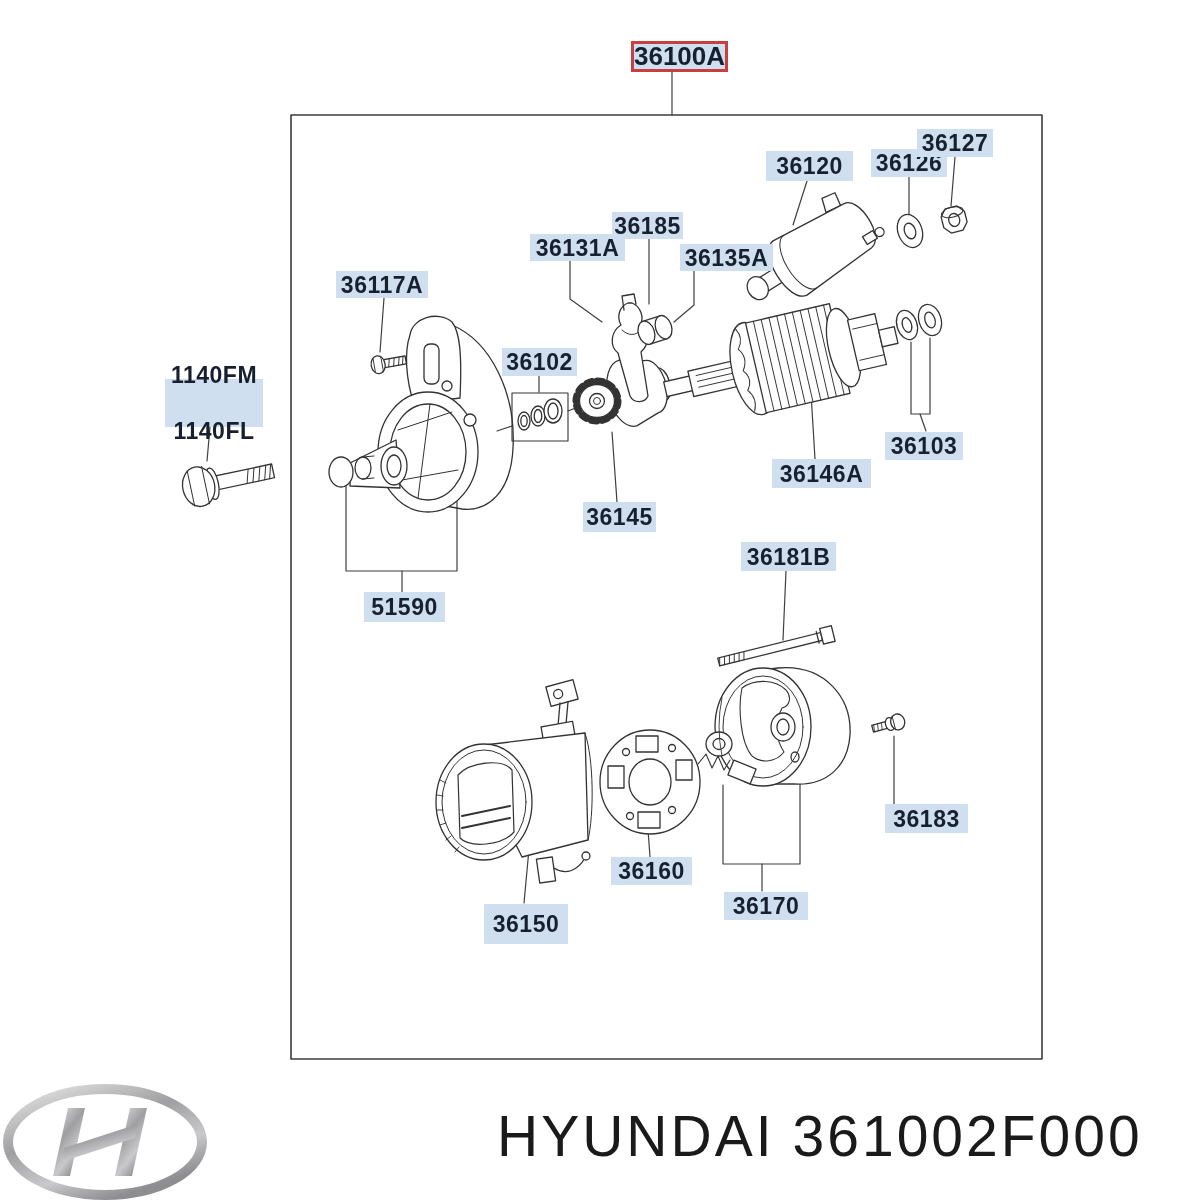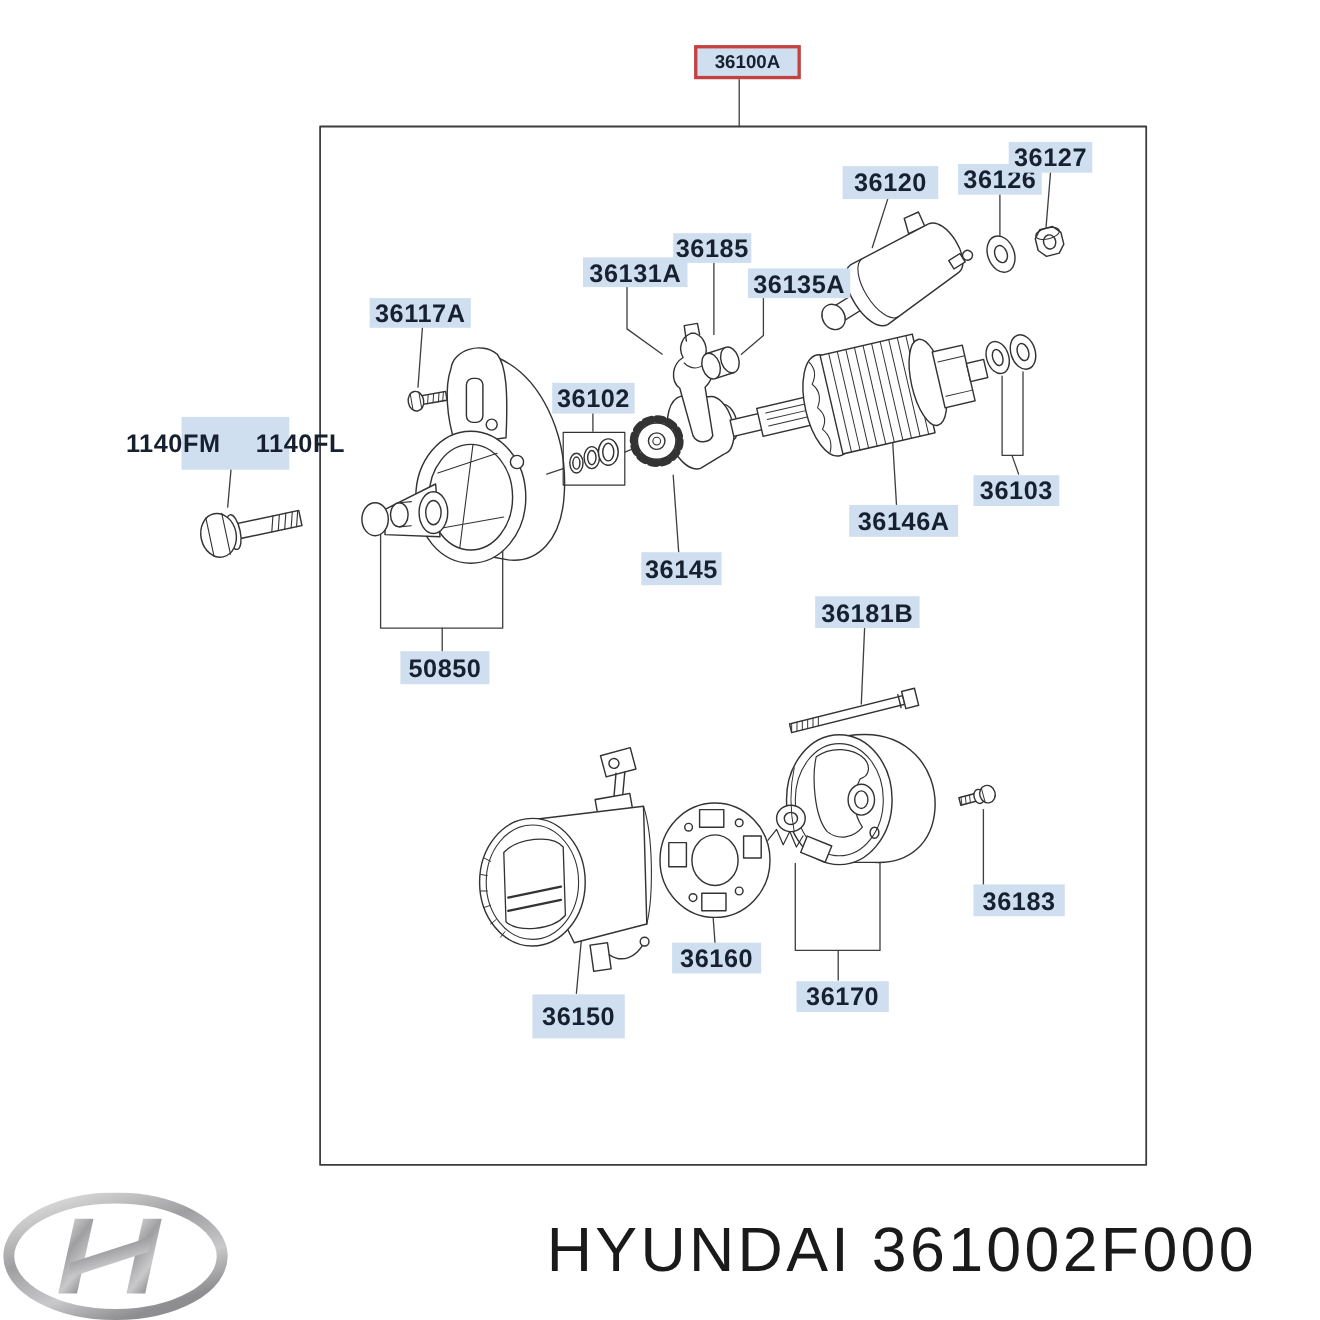--- a/index.html
+++ b/index.html
@@ -2,23 +2,23 @@
 <html><head>
 <meta charset="utf-8">
 <style>
   html,body{margin:0;padding:0;background:#ffffff;}
   .stage{position:relative;width:1200px;height:1200px;background:#ffffff;overflow:hidden;
          font-family:"Liberation Sans",sans-serif;}
   .art{position:absolute;left:0;top:0;}
   .plabel{position:absolute;display:flex;align-items:center;justify-content:center;
           background:#cfdfef;color:#16202e;font-weight:bold;font-size:23px;
           line-height:26px;text-align:center;letter-spacing:0.5px;}
-  .plabel.two-line{flex-direction:row;line-height:24px;gap:32px;}
+  .plabel.two-line{flex-direction:column;line-height:24px;gap:32px;}
   .assembly{position:absolute;display:flex;align-items:center;justify-content:center;
-            background:#cfdfef;color:#16202e;font-weight:bold;font-size:17px;
+            background:#cfdfef;color:#16202e;font-weight:bold;font-size:26px;
             border:3px solid #c5403e;}
   .footer-text{position:absolute;left:497px;top:1103px;width:710px;
                font-size:57px;letter-spacing:3px;color:#1a1a1a;white-space:nowrap;
                font-family:"Liberation Sans",sans-serif;}
   .footer-text .num{margin-left:18px;}
 </style>
 </head>
 <body>
 
 <div class="stage">
@@ -312,21 +312,21 @@
   <div class="plabel" style="left:885px;top:432px;width:78px;height:28px;">
       <span>36103</span>
     </div>
   <div class="plabel" style="left:772px;top:459px;width:99px;height:29px;">
       <span>36146A</span>
     </div>
   <div class="plabel" style="left:583px;top:502px;width:73px;height:30px;justify-content:center;">
       <span>36145</span>
     </div>
   <div class="plabel" style="left:364px;top:592px;width:81px;height:30px;">
-      <span>50850</span>
+      <span>51590</span>
     </div>
   <div class="plabel" style="left:741px;top:542px;width:95px;height:29px;">
       <span>36181B</span>
     </div>
   <div class="plabel" style="left:885px;top:804px;width:83px;height:29px;">
       <span>36183</span>
     </div>
   <div class="plabel" style="left:611px;top:857px;width:81px;height:28px;">
       <span>36160</span>
     </div>

